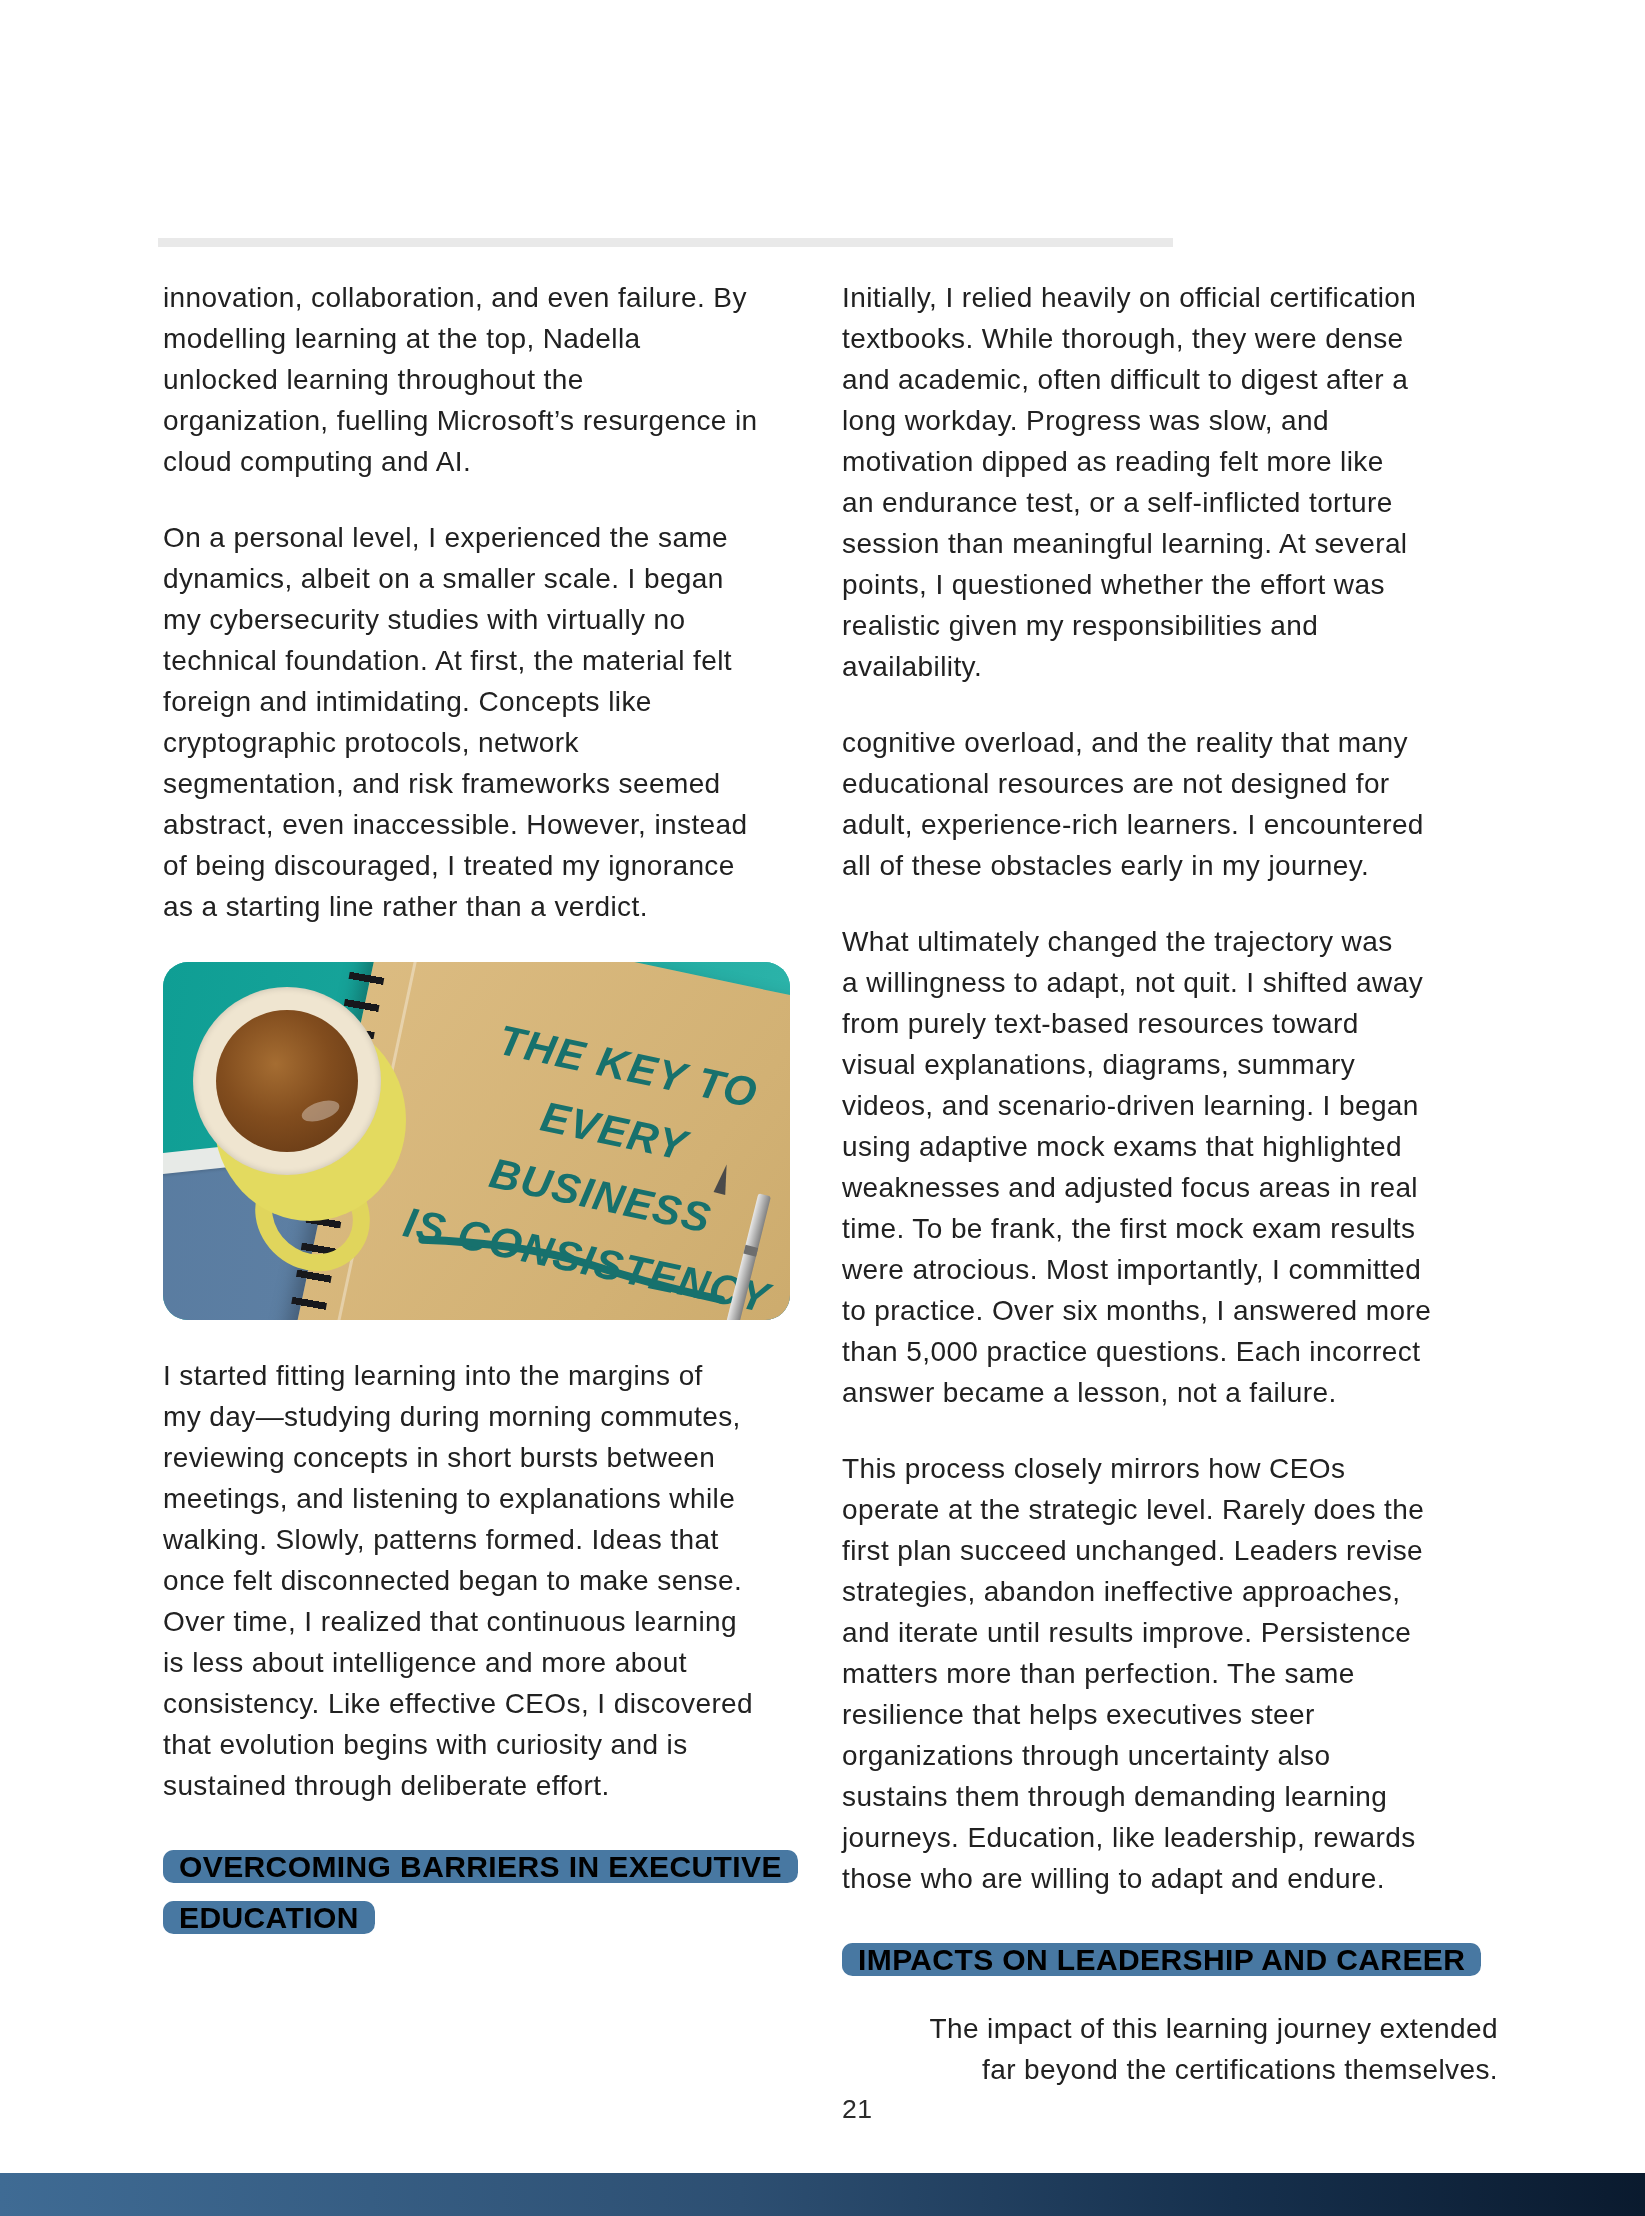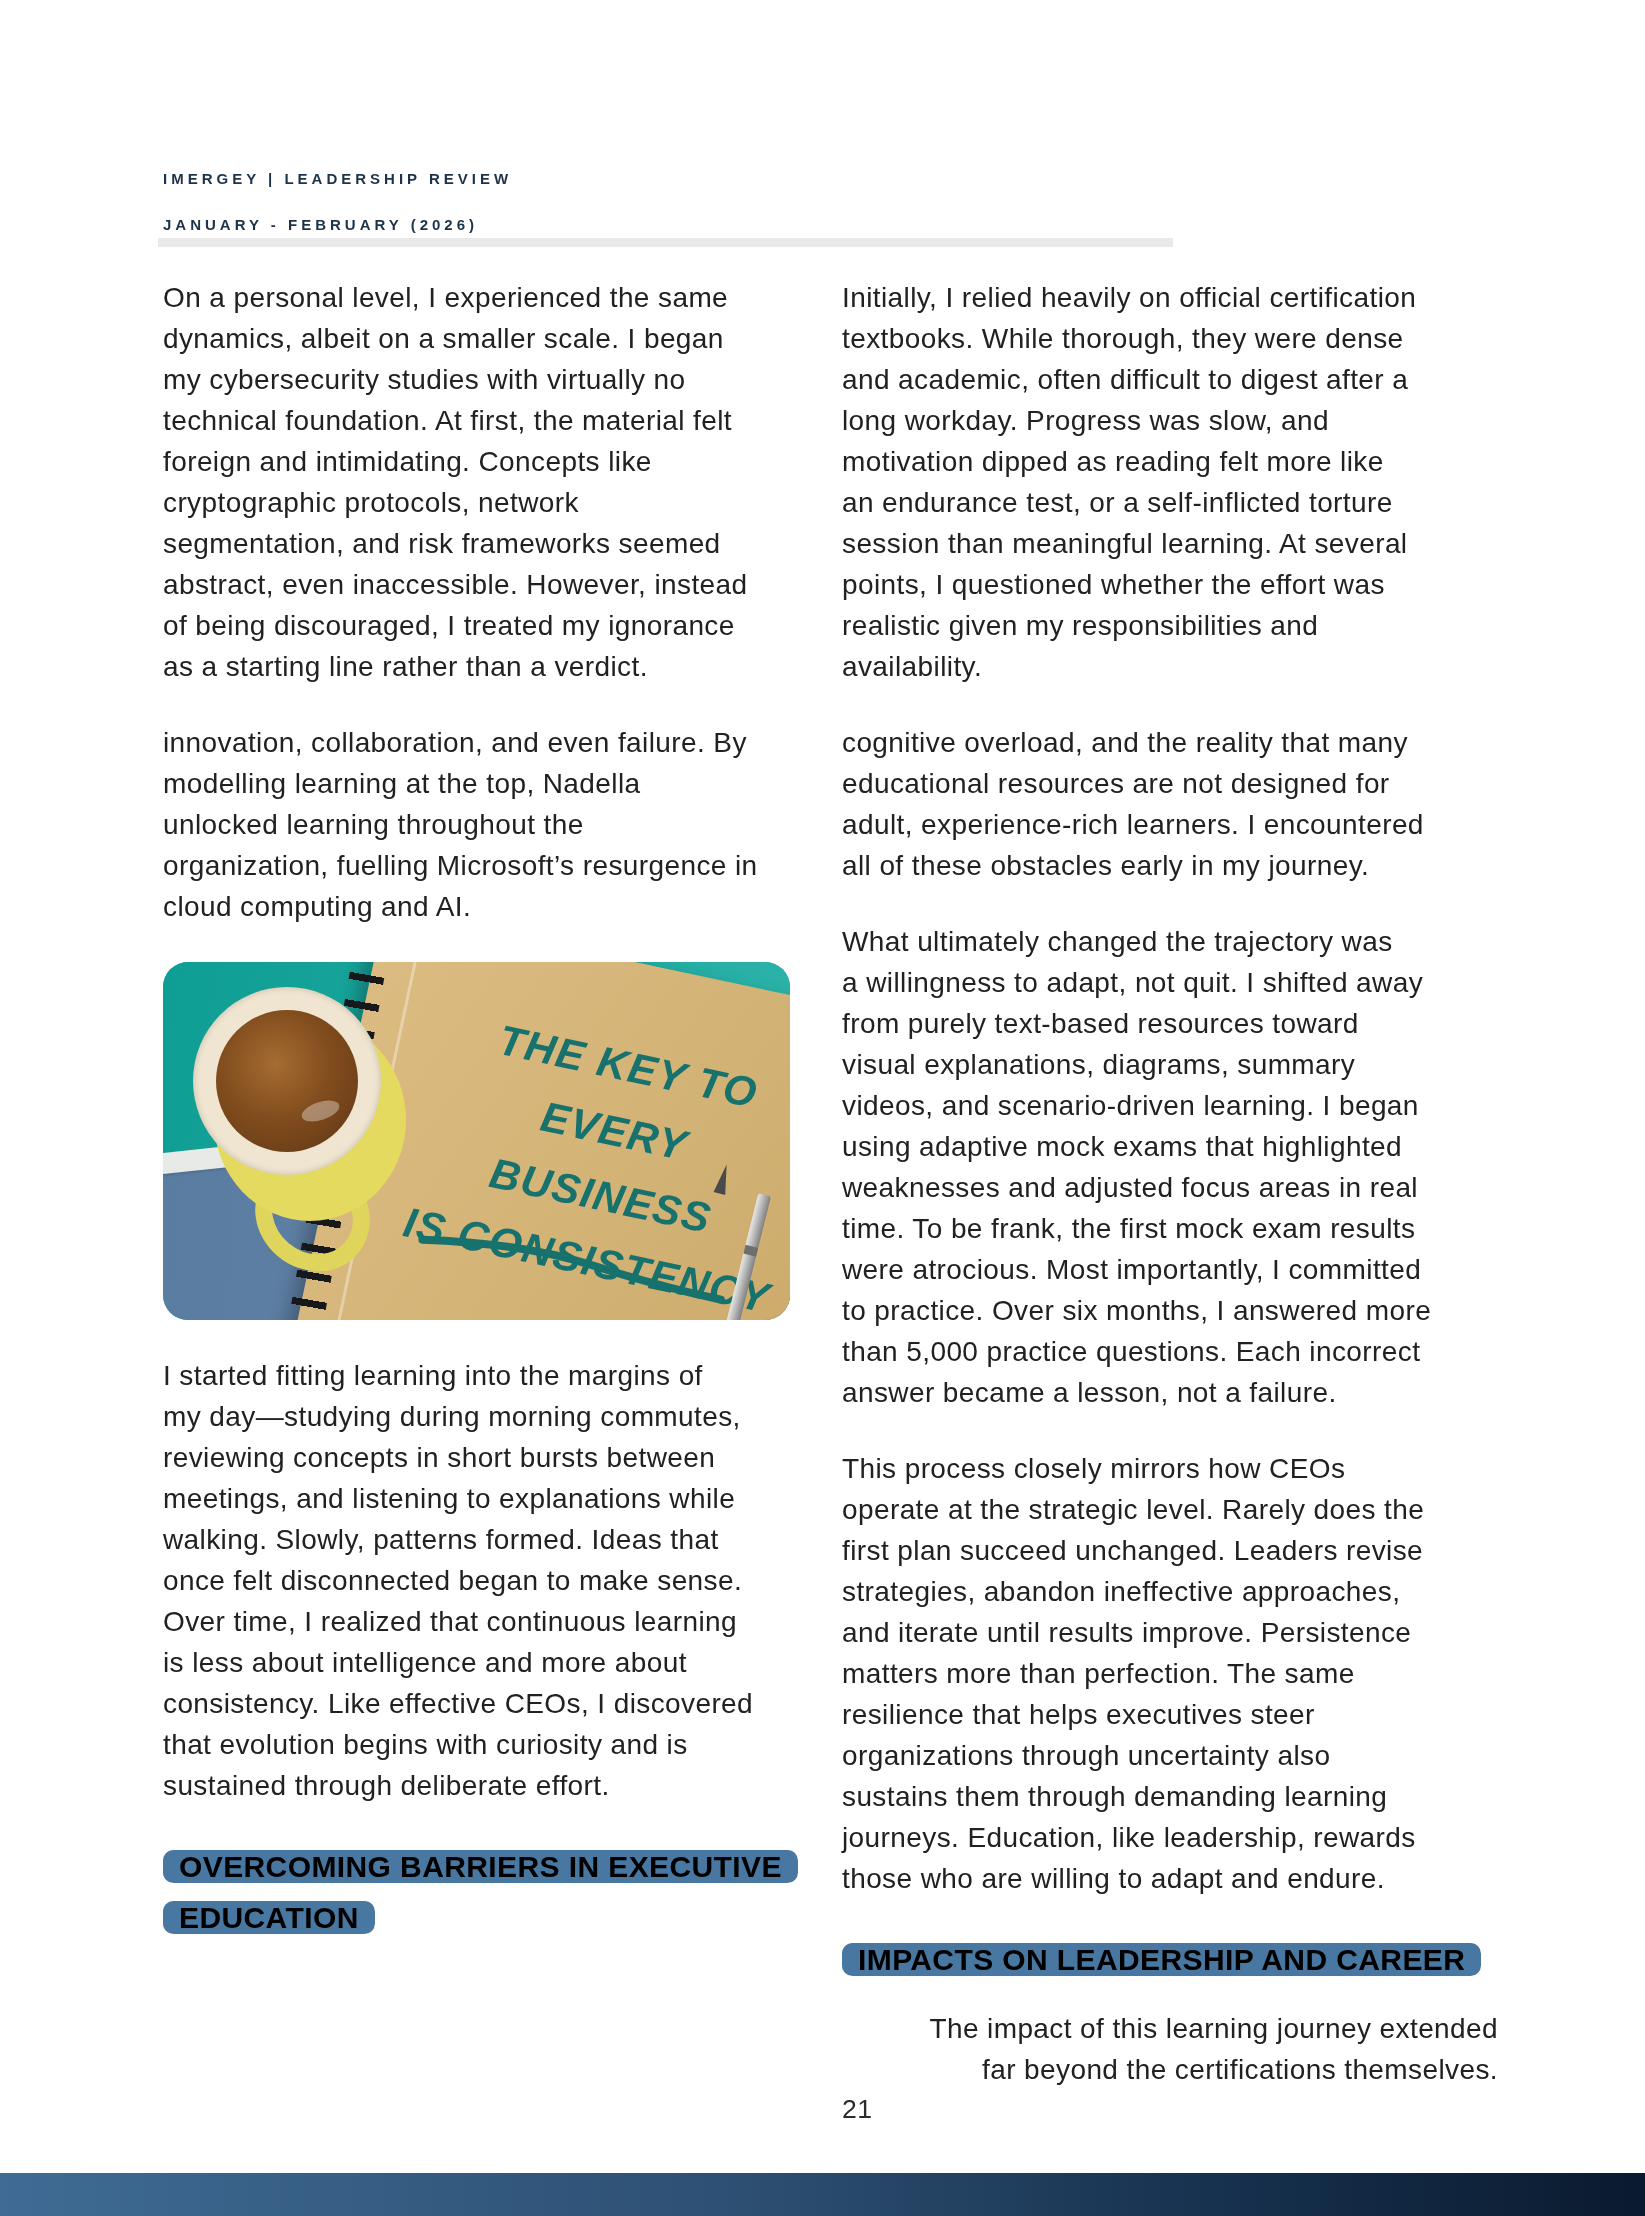--- a/index.html
+++ b/index.html
@@ -47,45 +47,41 @@
 
   .page-number{margin:1.8px 0 0 0;font-size:26.6px;color:#2b2b2b;text-align:left;letter-spacing:0.4px;}
 
   .footer-bar{position:absolute;left:0;bottom:0;width:1646px;height:44px;background:linear-gradient(90deg,#3f6b94 0%,#2d4f72 45%,#16304d 75%,#0a1a2e 100%);}
 </style>
 </head>
 <body>
 
 <div class="page">
 
-  <div class="masthead">
-    <span>IMERGEY | LEADERSHIP REVIEW</span><br>
-    <span>JANUARY - FEBRUARY (2026)</span>
-  </div>
 
   <div class="divider"></div>
 
   <div class="columns">
 
     <div class="col col-left">
+      <p class="para">innovation, collaboration, and even failure. By
+modelling learning at the top, Nadella
+unlocked learning throughout the
+organization, fuelling Microsoft’s resurgence in
+cloud computing and AI.</p>
       <p class="para">On a personal level, I experienced the same
 dynamics, albeit on a smaller scale. I began
 my cybersecurity studies with virtually no
 technical foundation. At first, the material felt
 foreign and intimidating. Concepts like
 cryptographic protocols, network
 segmentation, and risk frameworks seemed
 abstract, even inaccessible. However, instead
 of being discouraged, I treated my ignorance
 as a starting line rather than a verdict.</p>
-      <p class="para">innovation, collaboration, and even failure. By
-modelling learning at the top, Nadella
-unlocked learning throughout the
-organization, fuelling Microsoft’s resurgence in
-cloud computing and AI.</p>
 
       <div class="photo">
         <div class="photo-teal"></div>
         <div class="photo-blue"></div>
         <div class="torn-strip"></div>
 
         <div class="notebook">
           <div class="coils"></div>
           <div class="notebook-edge"></div>
           <div class="notebook-text">THE KEY TO

